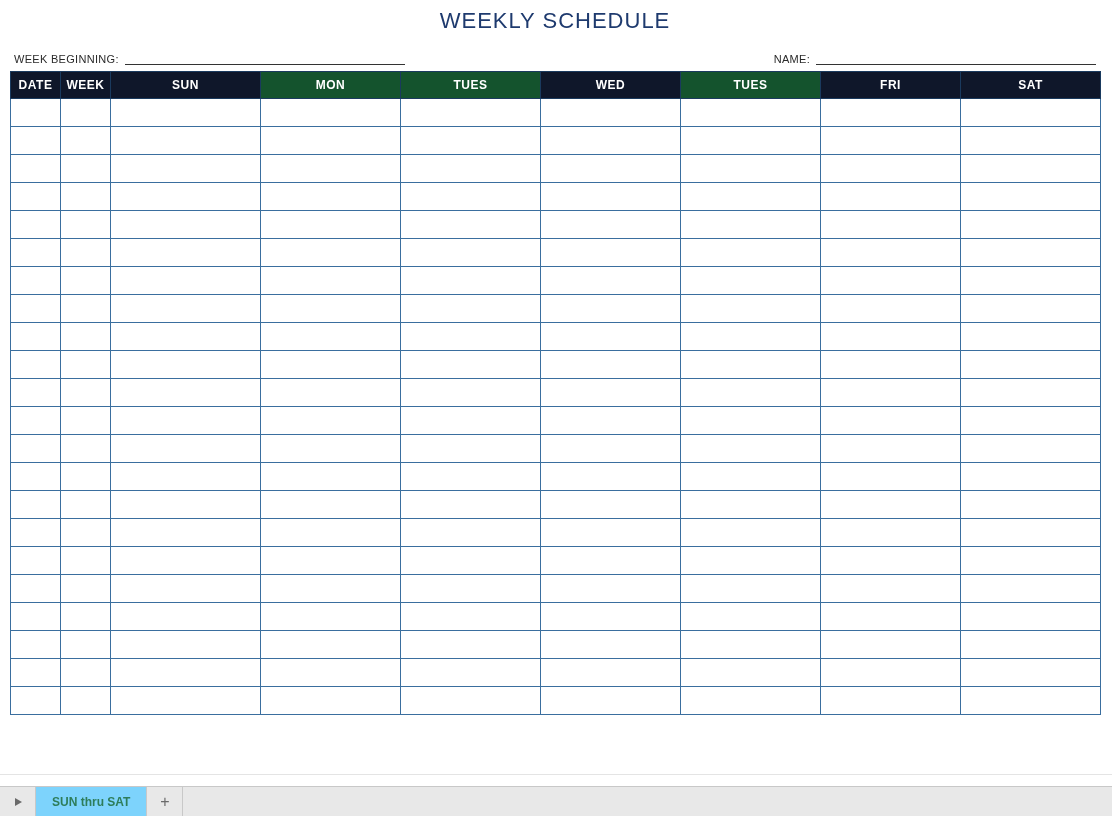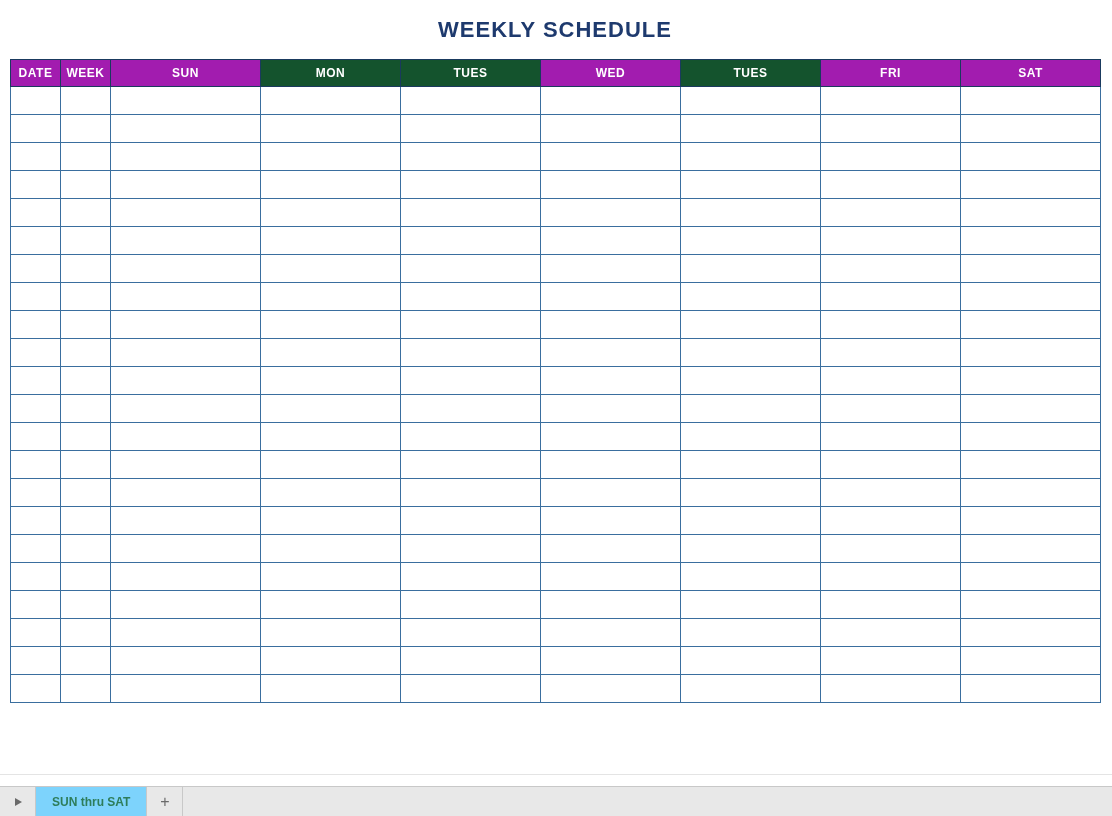--- a/index.html
+++ b/index.html
@@ -15,24 +15,24 @@
       position: relative;
       overflow: hidden;
     }
     .page {
       padding: 8px 12px 0 10px;
     }
     .title {
       text-align: center;
       color: #1e3a6e;
       font-size: 22px;
-      font-weight: 700;
+      font-weight: 400;
       letter-spacing: 1px;
       margin-bottom: 16px;
-      margin-top: 9px;
+      margin-top: 0;
     }
     .meta-row {
       display: flex;
       justify-content: space-between;
       align-items: flex-end;
       margin-bottom: 6px;
       padding: 0 4px;
     }
     .meta-field {
       display: flex;
@@ -66,21 +66,21 @@
     }
     table.schedule th {
       color: #ffffff;
       font-size: 12px;
       font-weight: 700;
       text-align: center;
       padding: 6px 4px;
       border: 1px solid #1a3a5e;
       letter-spacing: 0.5px;
     }
-    th.dark { background: #a21caf; }
+    th.dark { background: #0f172a; }
     th.mid  { background: #14532d; }
     col.date  { width: 50px; }
     col.hours { width: 50px; }
     col.sun   { width: 150px; }
     col.mon   { width: 140px; }
     col.tues  { width: 140px; }
     col.wed   { width: 140px; }
     col.thurs { width: 140px; }
     col.fri   { width: 140px; }
     col.sat   { width: 140px; }
@@ -150,20 +150,30 @@
       background: #ffffff;
     }
   </style>
 </head>
 <body>
 
 <div class="page">
 
   <div class="title">WEEKLY SCHEDULE</div>
 
+  <div class="meta-row">
+    <div class="meta-field">
+      <span class="meta-label">WEEK BEGINNING:</span>
+      <input class="meta-input wide" type="text" value="" style="">
+    </div>
+    <div class="meta-field">
+      <span class="meta-label">NAME:</span>
+      <input class="meta-input wide2" type="text" value="" style="">
+    </div>
+  </div>
 
   <table class="schedule">
     <colgroup>
       <col class="date">
         <col class="hours">
         <col class="sun">
         <col class="mon">
         <col class="tues">
         <col class="wed">
         <col class="thurs">

